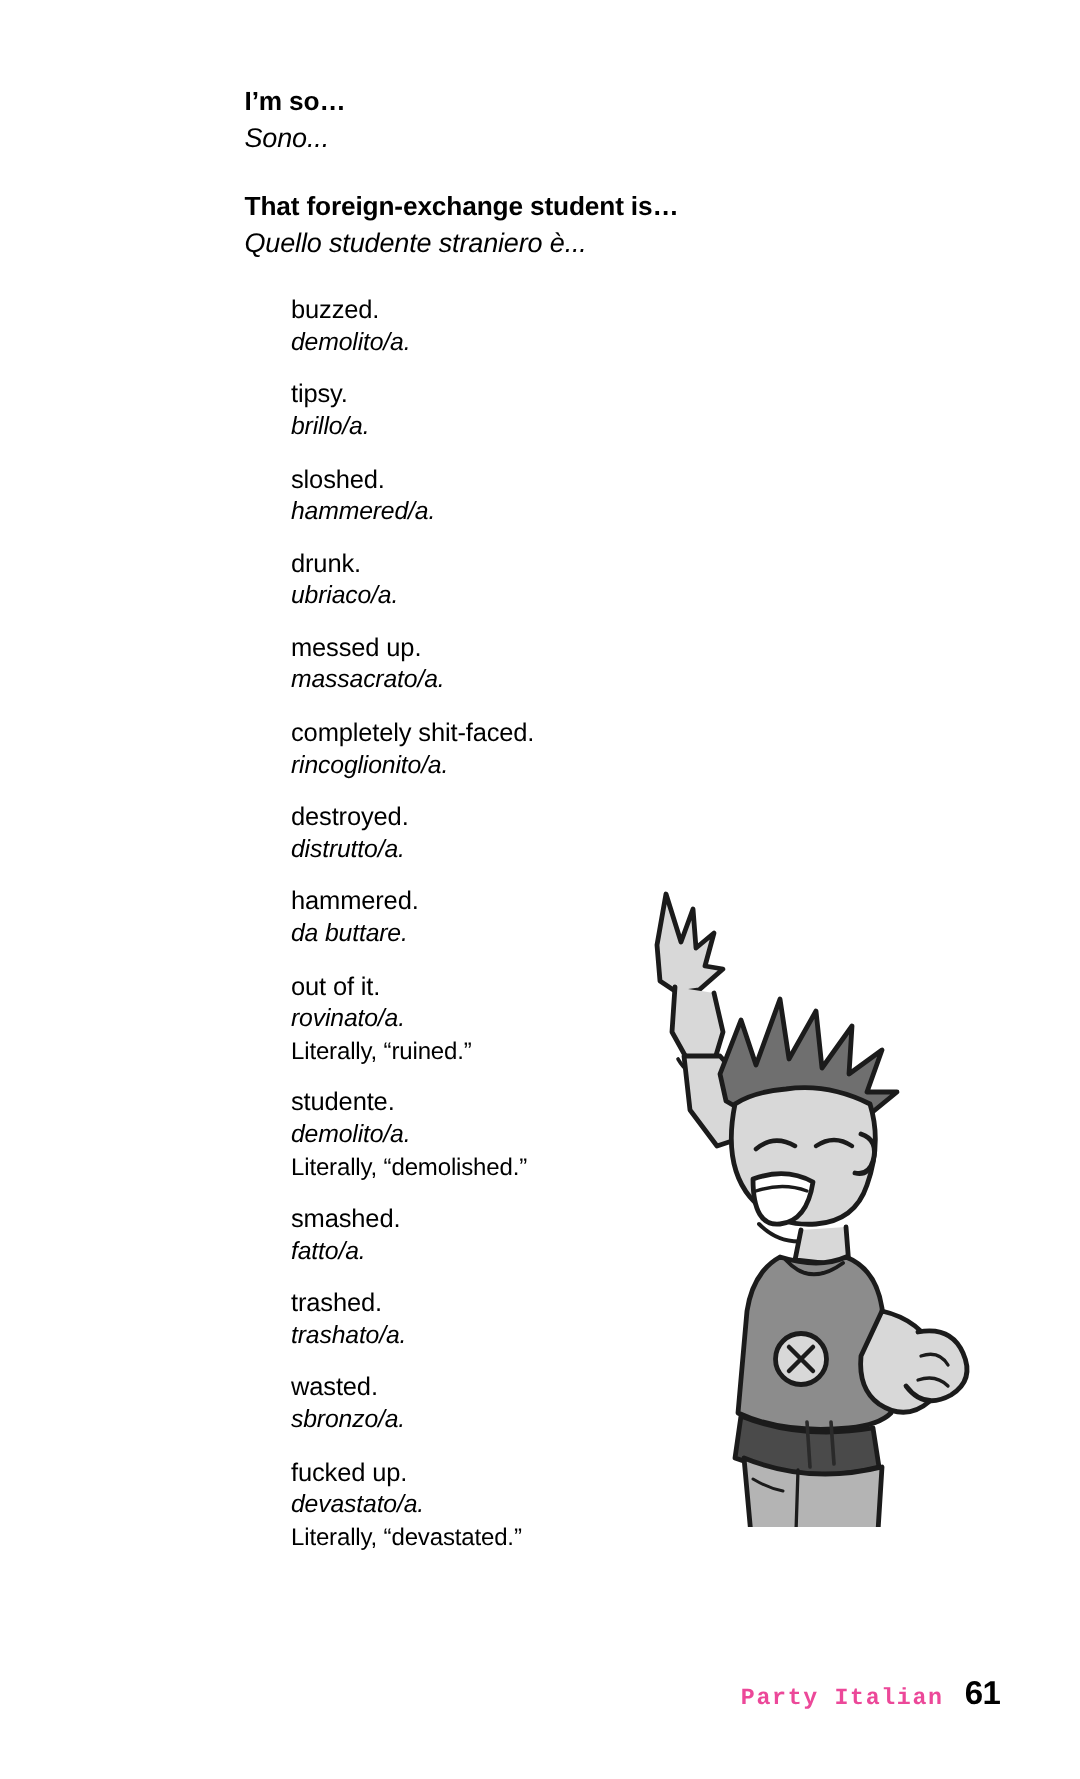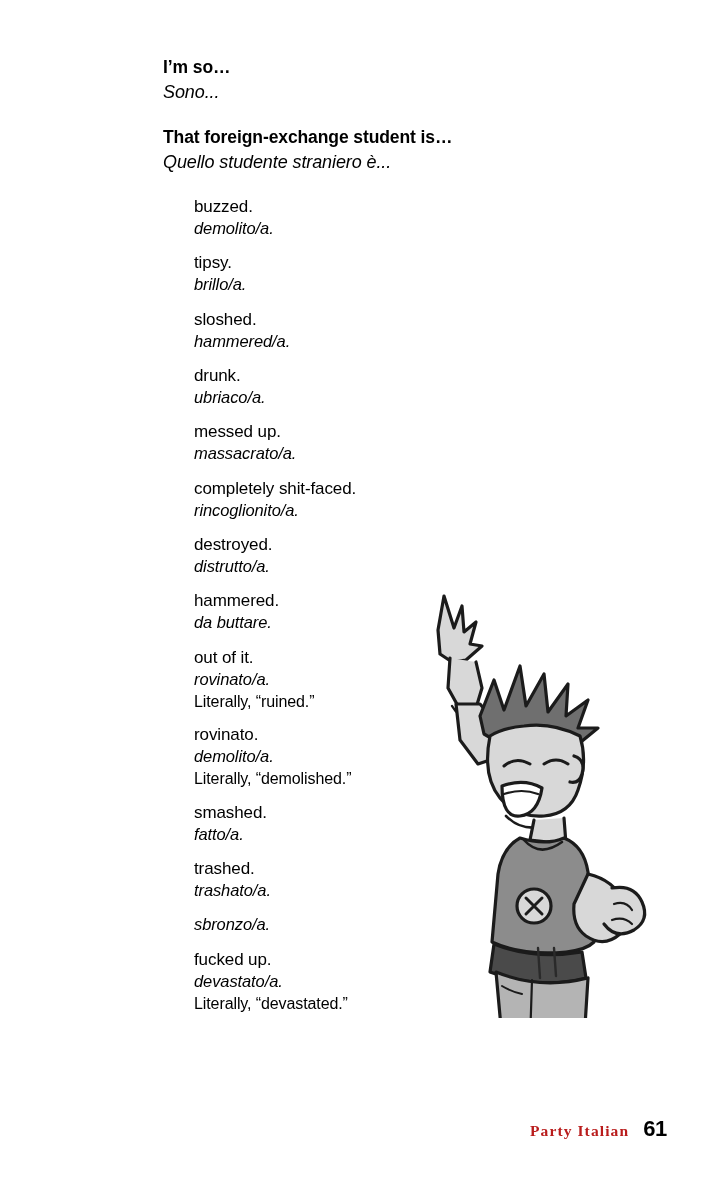--- a/index.html
+++ b/index.html
@@ -65,25 +65,25 @@
   }
   .footer {
     position: absolute;
     right: 53px;
     bottom: 44px;
     display: flex;
     align-items: baseline;
     gap: 14px;
   }
   .footer-title {
-    font-family: Liberation Serif, serif;
+    font-family: Liberation Mono, monospace;
     font-size: 15.5px;
     letter-spacing: 1.1px;
     font-weight: 600;
-    color: #b91c1c;
+    color: #ec4899;
   }
   .footer-page {
     font-size: 22px;
     font-weight: bold;
     letter-spacing: -0.3px;
   }
   .illo {
     position: absolute;
     left: 398px;
     top: 588px;
@@ -151,36 +151,37 @@
         <div class="it">da buttare.</div>
       </div>
 
       <div class="entry">
         <div class="en">out of it.</div>
         <div class="it">rovinato/a.</div>
         <div class="lit">Literally, “ruined.”</div>
       </div>
 
       <div class="entry">
-        <div class="en">rovinato.</div>
+        <div class="en">studente.</div>
         <div class="it">demolito/a.</div>
         <div class="lit">Literally, “demolished.”</div>
       </div>
 
       <div class="entry">
         <div class="en">smashed.</div>
         <div class="it">fatto/a.</div>
       </div>
 
       <div class="entry">
         <div class="en">trashed.</div>
         <div class="it">trashato/a.</div>
       </div>
 
       <div class="entry">
+        <div class="en">wasted.</div>
         <div class="it">sbronzo/a.</div>
       </div>
 
       <div class="entry">
         <div class="en">fucked up.</div>
         <div class="it">devastato/a.</div>
         <div class="lit">Literally, “devastated.”</div>
       </div>
 
     </div>

